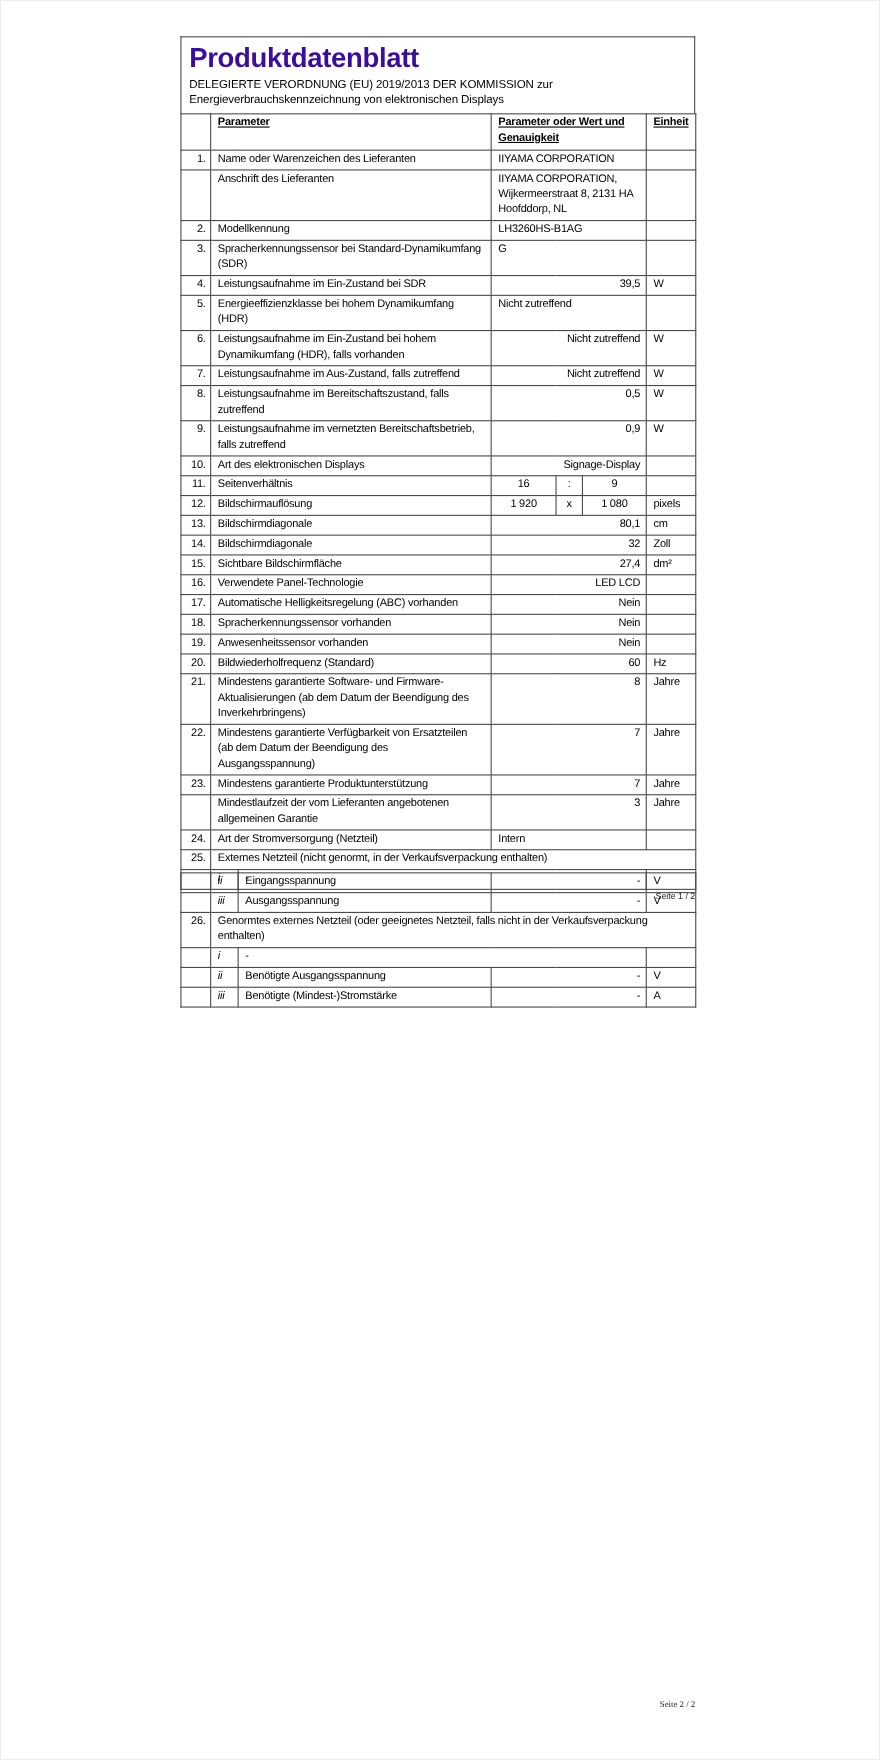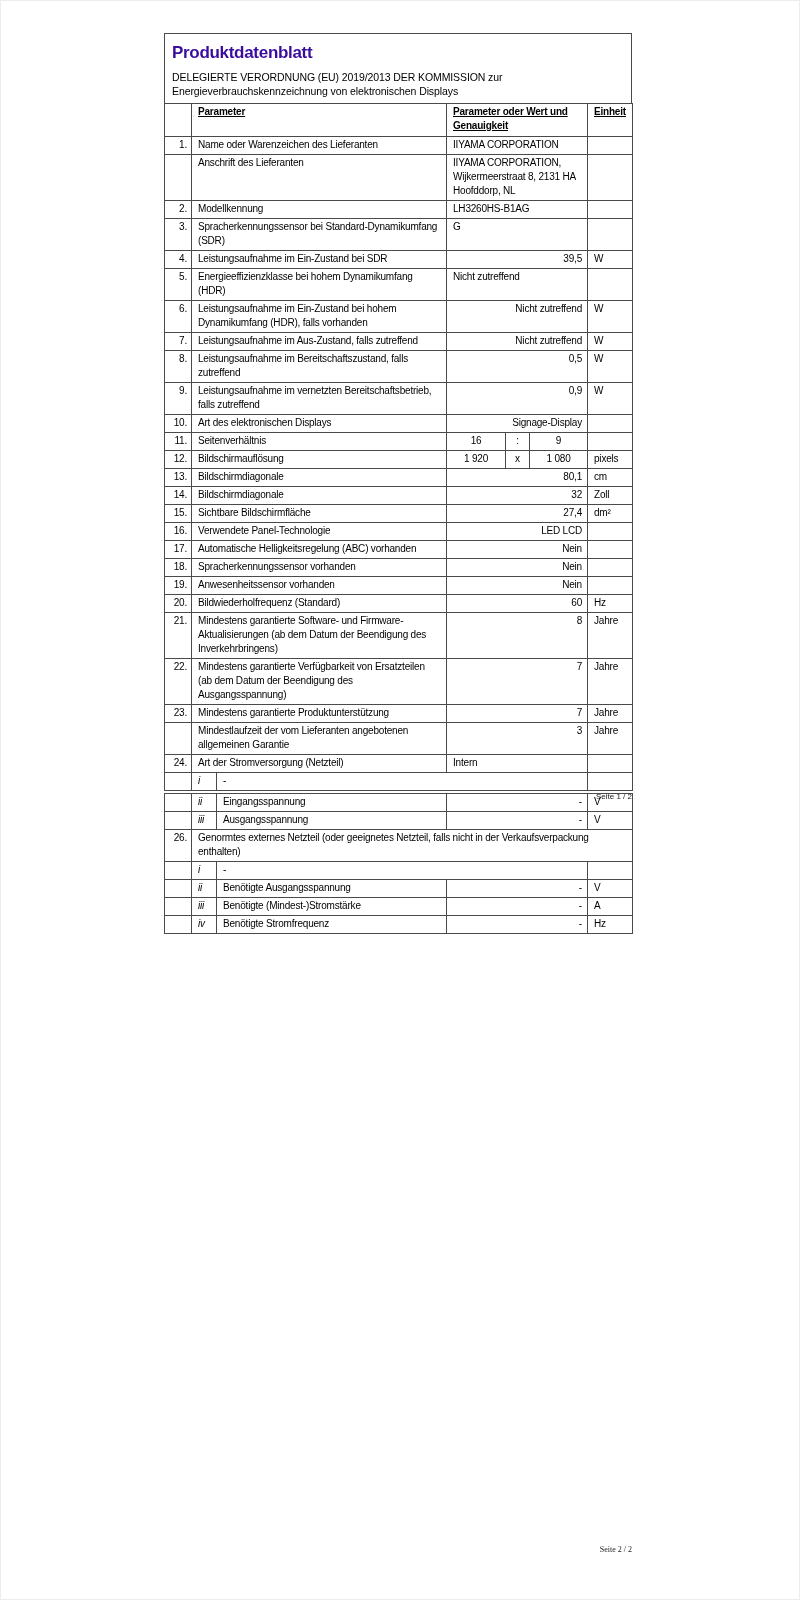--- a/index.html
+++ b/index.html
@@ -11,21 +11,21 @@
   .page {
     position: absolute; left: 0; top: 0; width: 798px; height: 1598px;
     border: 1px solid #ececec; background: #ffffff;
   }
   .doc { position: absolute; left: 163px; top: 32px; width: 468px; }
   .title-block {
     border: 1px solid #4a4a4a; border-bottom: none;
     padding: 5px 8px 5px 7px; box-sizing: border-box;
   }
   .doc-title {
-    margin: 0; font-size: 17px; font-weight: bold; line-height: 28px;
+    margin: 0; font-size: 25px; font-weight: bold; line-height: 28px;
     letter-spacing: -0.3px;
   }
   .subtitle { font-size: 10.5px; line-height: 14px; margin-top: 3px; letter-spacing: -0.1px; }
   table {
     border-collapse: collapse; table-layout: fixed; width: 468px;
     font-size: 10px; letter-spacing: -0.2px;
   }
   td, th {
     border: 1px solid #4a4a4a; vertical-align: top;
     padding: 1px 5px 2px 6px; line-height: 14px; overflow: hidden;
@@ -231,20 +231,24 @@
             <td class="ar" colspan="3">3</td>
             <td class="al">Jahre</td>
           </tr>
           <tr>
             <td class="num">24.</td>
             <td class="al" colspan="2">Art der Stromversorgung (Netzteil)</td>
             <td class="al" colspan="3">Intern</td>
             <td class="al"></td>
           </tr>
           <tr>
+            <td class="num">25.</td>
+            <td class="al" colspan="6">Externes Netzteil (nicht genormt, in der Verkaufsverpackung enthalten)</td>
+          </tr>
+          <tr>
             <td class="num"></td>
             <td class="roman">i</td>
             <td class="al" colspan="4">-</td>
             <td class="al"></td>
           </tr>
         </tbody>
     </table>
 
     <div class="footer1">Seite 1 / 2</div>
   </div>
@@ -292,26 +296,19 @@
             <td class="ar" colspan="3">-</td>
             <td class="al">V</td>
           </tr>
           <tr>
             <td class="num"></td>
             <td class="roman">iii</td>
             <td class="al">Benötigte (Mindest-)Stromstärke</td>
             <td class="ar" colspan="3">-</td>
             <td class="al">A</td>
           </tr>
-          <tr>
-            <td class="num"></td>
-            <td class="roman">iv</td>
-            <td class="al">Benötigte Stromfrequenz</td>
-            <td class="ar" colspan="3">-</td>
-            <td class="al">Hz</td>
-          </tr>
         </tbody>
     </table>
   </div>
 
   <div class="footer2">Seite 2 / 2</div>
 
 </div>
 
 </body></html>

